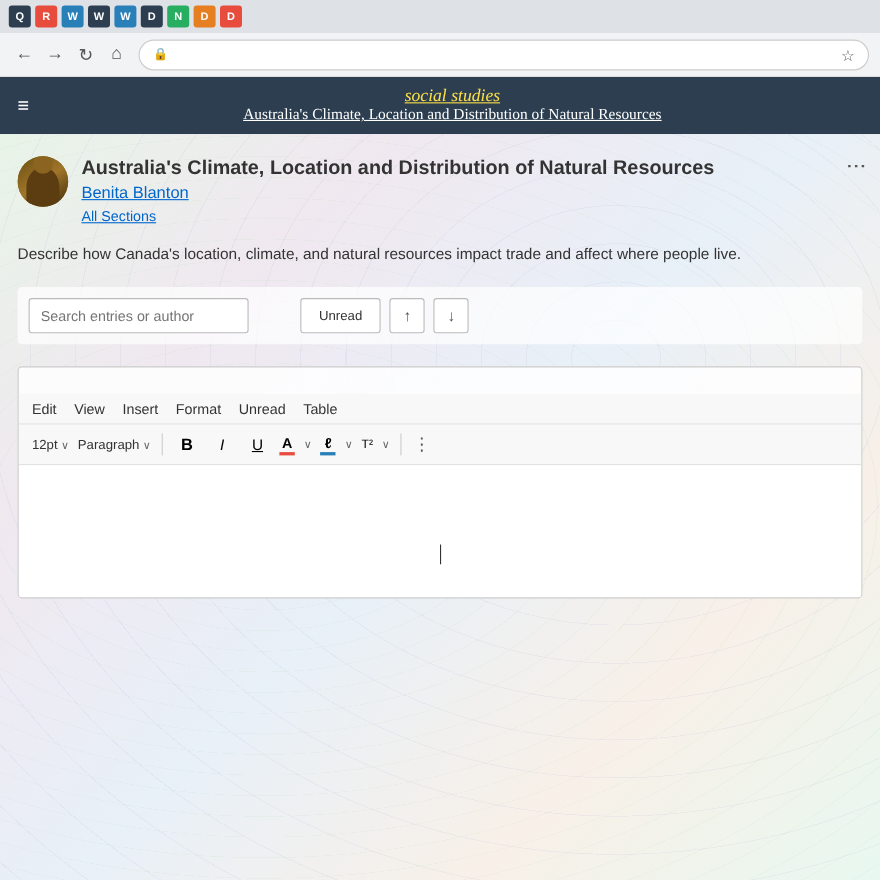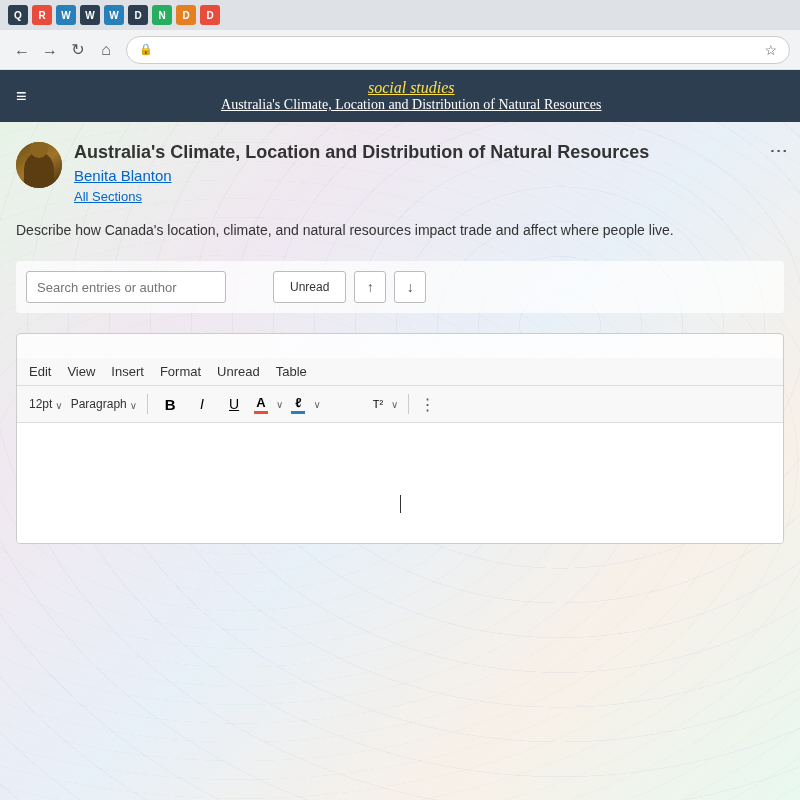--- a/index.html
+++ b/index.html
@@ -400,21 +400,20 @@
       width: 14px;
       height: 3px;
     }
 
     .color-bar.red { background: #e74c3c; }
     .color-bar.blue { background: #2980b9; }
 
     .subscript-btn {
       font-size: 11px;
       cursor: pointer;
-      margin-left: 44px;
     }
 
     .toolbar-dots {
       font-size: 16px;
       color: #555;
       cursor: pointer;
       letter-spacing: 2px;
     }
 
     .editor-body {

